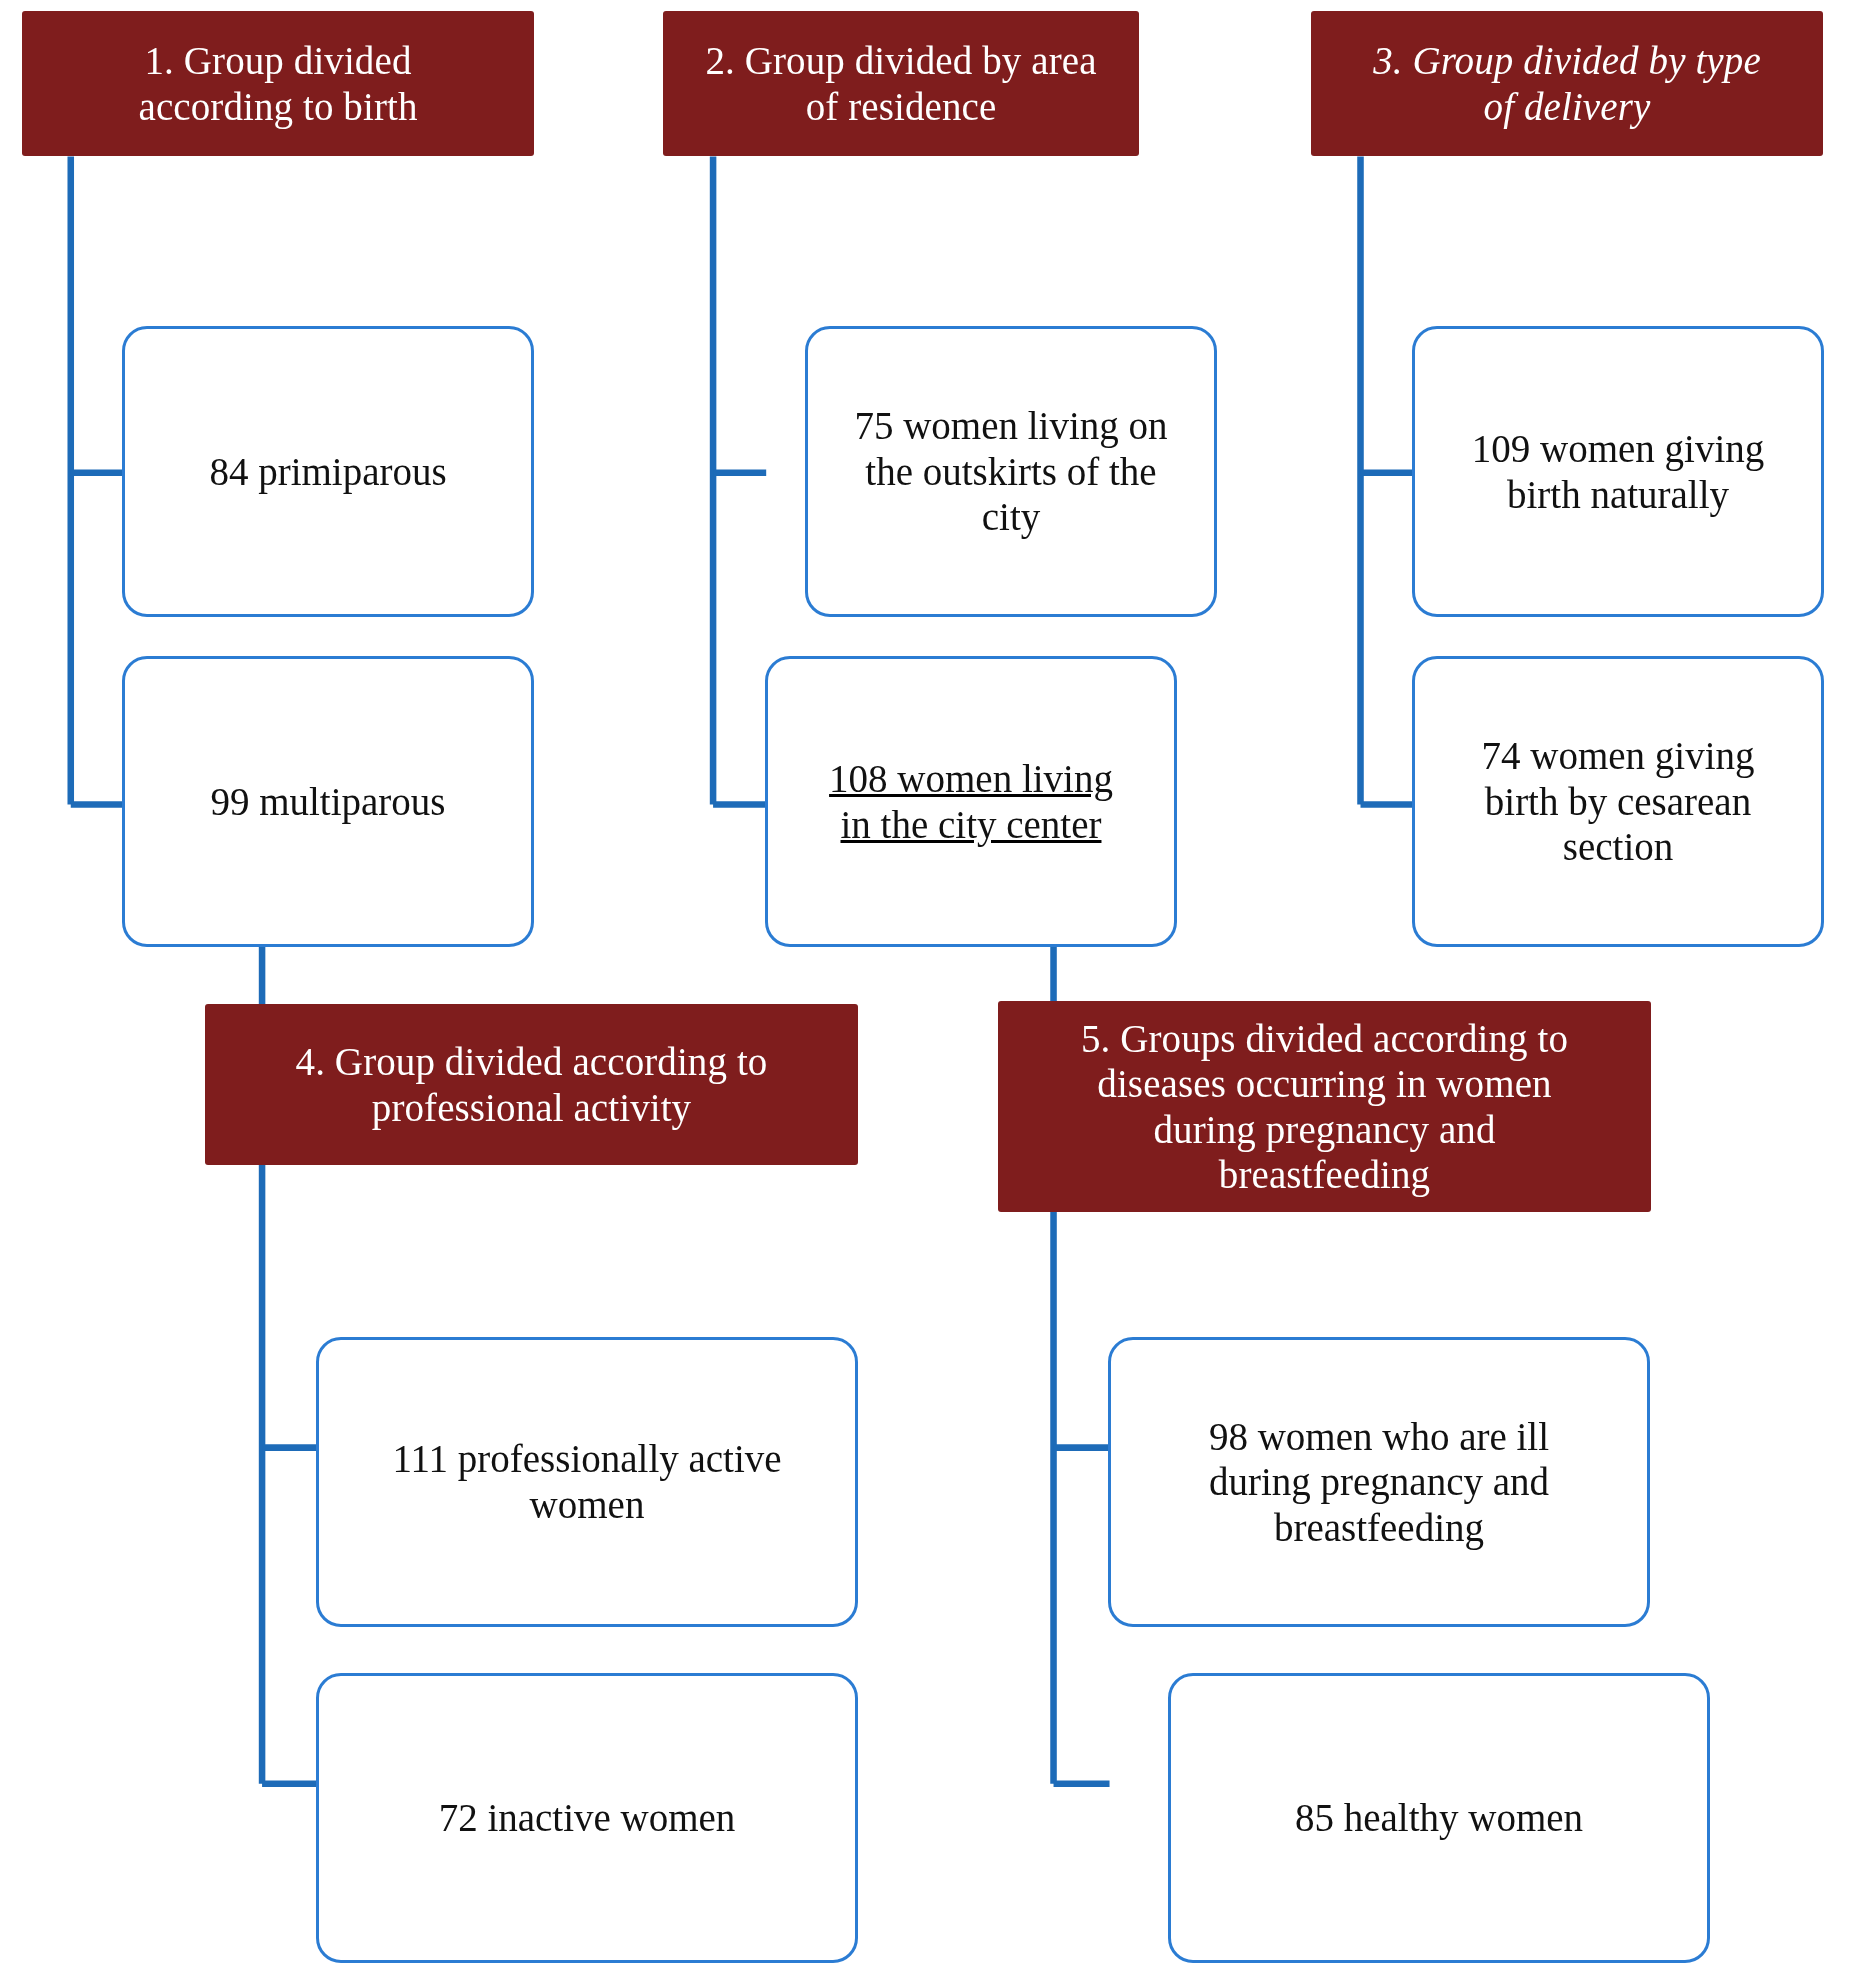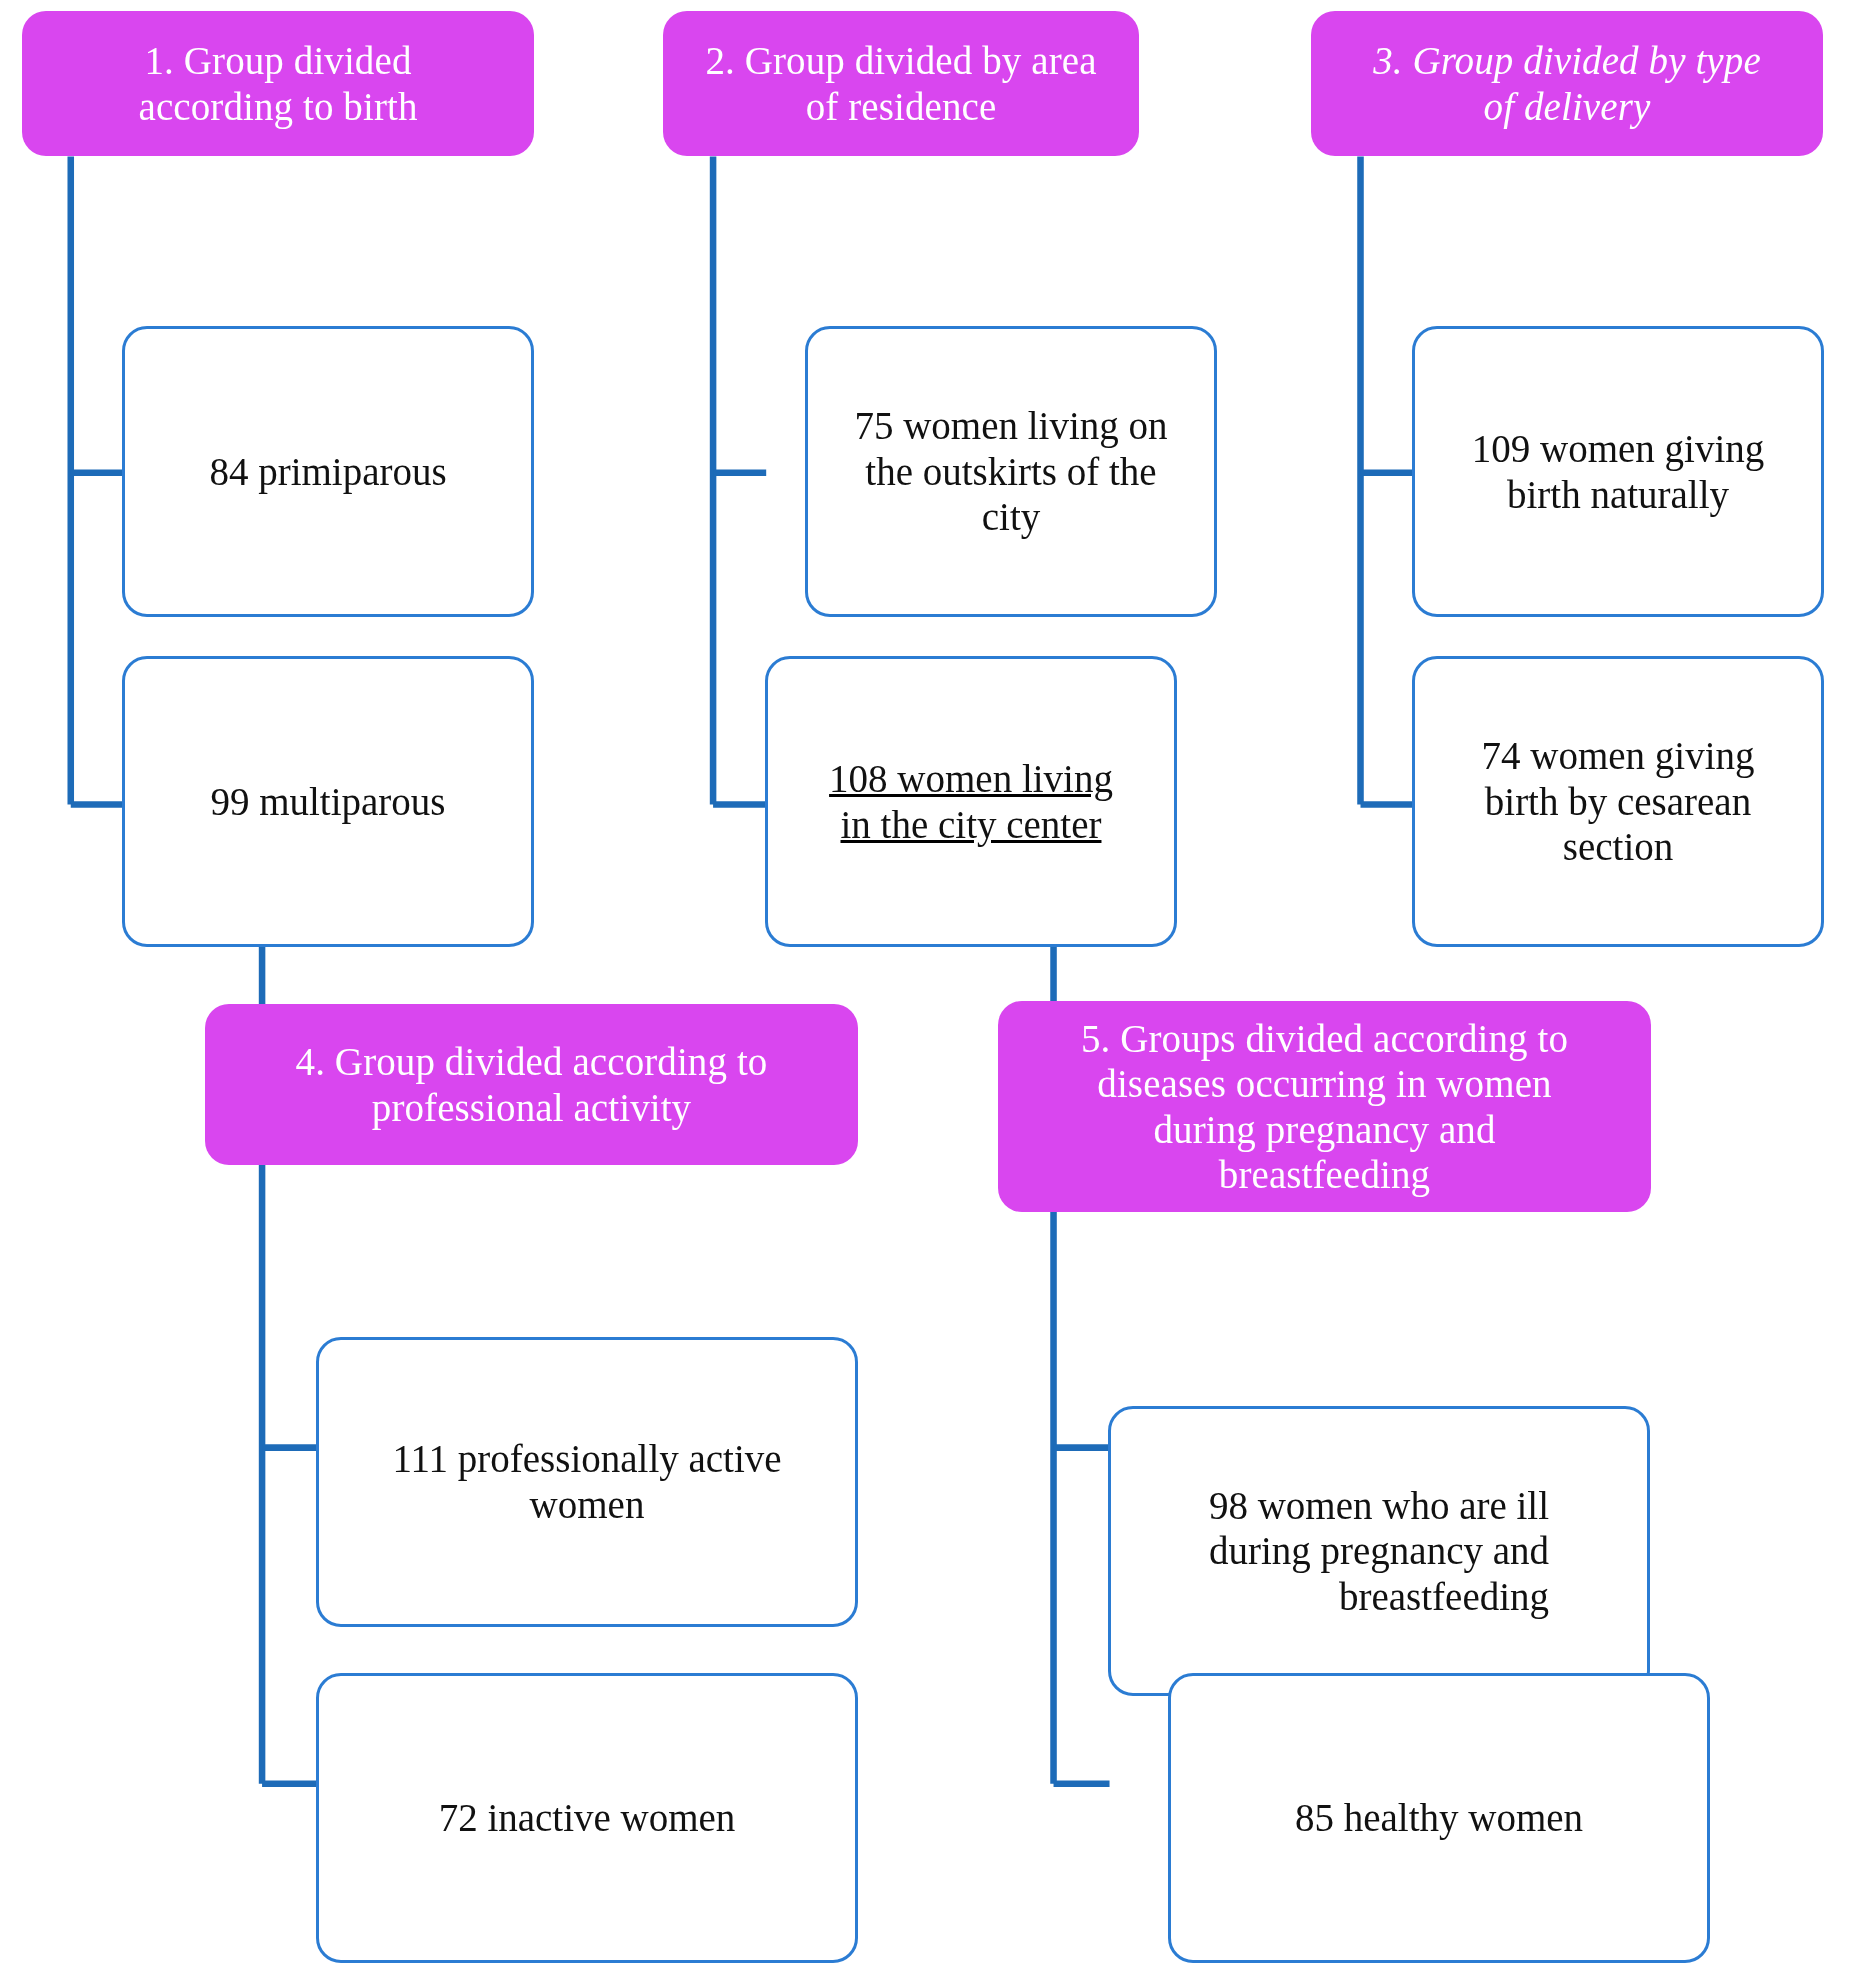--- a/index.html
+++ b/index.html
@@ -27,22 +27,22 @@
   }
   .node {
     position: absolute;
     box-sizing: border-box;
     display: flex;
     align-items: center;
     justify-content: center;
     text-align: center;
   }
   .node-header {
-    background: #d946ef;
-    border-radius: 24px;
+    background: #7f1d1d;
+    border-radius: 3px;
     color: #ffffff;
   }
   .node-header .node-text {
     font-size: 39px;
     line-height: 1.16;
     font-weight: 400;
     padding: 0 19px;
     letter-spacing: 0.1px;
   }
   .node-leaf {
@@ -141,21 +141,21 @@
   <div class="node node-leaf" style="left:316px; top:1673px; width:542px; height:290px;">
     <span class="node-text">72 inactive women</span>
   </div>
 
   <div class="node node-header" style="left:998px; top:1001px; width:653px; height:211px;">
     <span class="node-text">5. Groups divided according to
 diseases occurring in women
 during pregnancy and
 breastfeeding</span>
   </div>
-  <div class="node node-leaf" style="left:1108px; top:1406px; width:542px; height:290px;text-align:right;">
+  <div class="node node-leaf" style="left:1108px; top:1337px; width:542px; height:290px;">
     <span class="node-text">98 women who are ill
 during pregnancy and
 breastfeeding</span>
   </div>
   <div class="node node-leaf" style="left:1168px; top:1673px; width:542px; height:290px;">
     <span class="node-text">85 healthy women</span>
   </div>
 
 </div>
 

